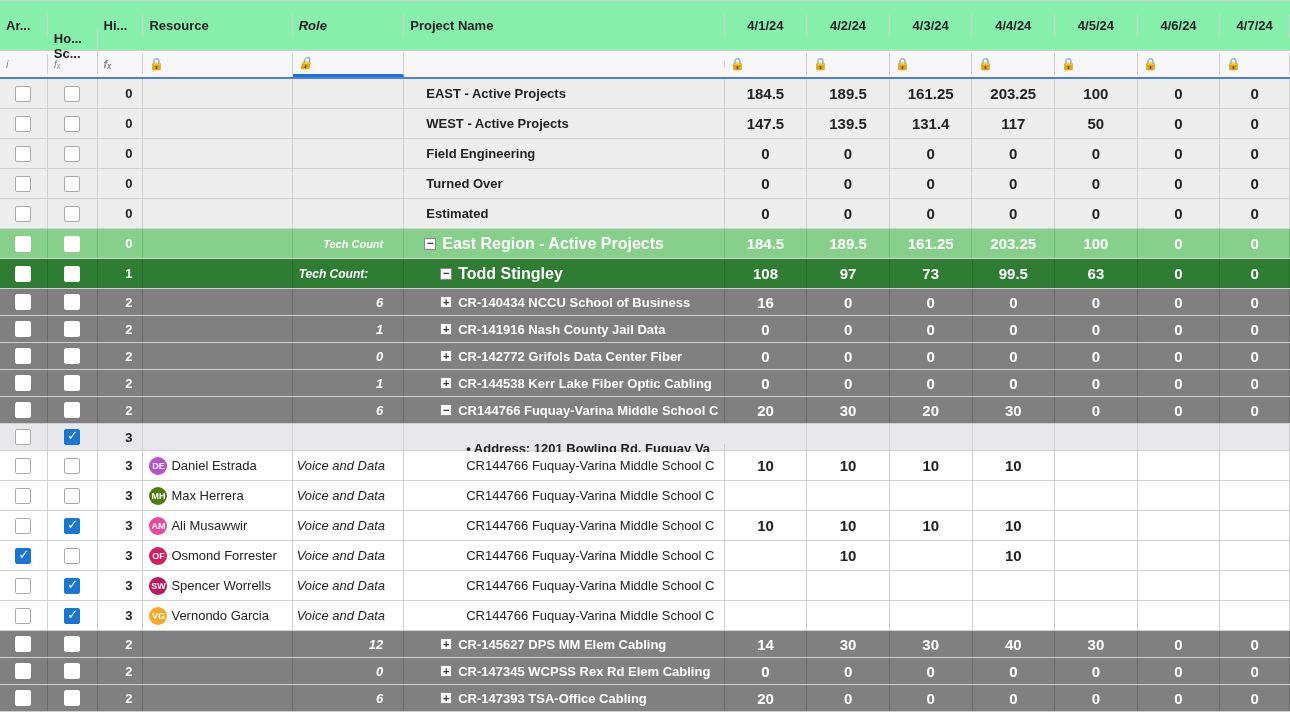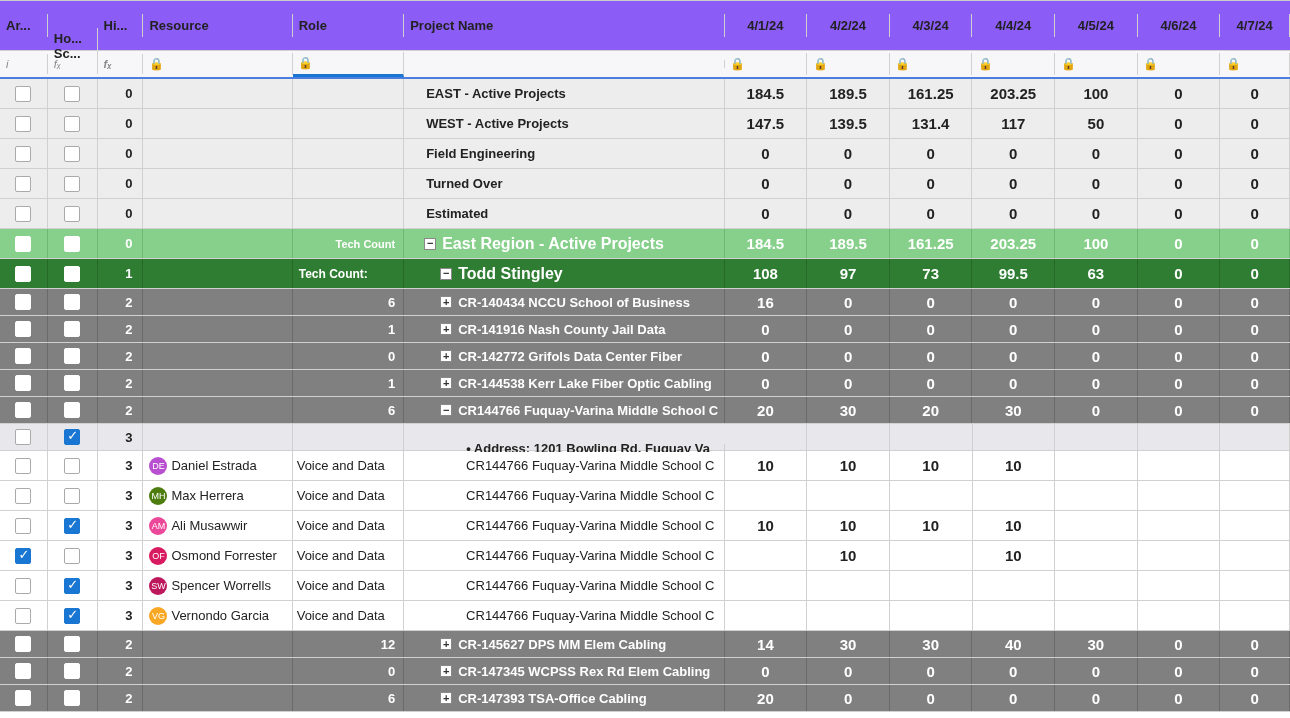--- a/index.html
+++ b/index.html
@@ -1,26 +1,26 @@
 <!DOCTYPE html>
 <html><head>
 <meta charset="utf-8">
 <style>
   * { box-sizing: border-box; margin: 0; padding: 0; }
   body { font-family: Arial, Helvetica, sans-serif; font-size: 13px; background: #fff; color: #222; overflow: hidden; }
   .grid { width: 1290px; height: 718px; overflow: hidden; border-top: 1px solid #ccc; }
   .row { display: flex; border-bottom: 1px solid #d0d0d0; }
-  .hdr { background: #8b5cf6; font-weight: bold; height: 50px; align-items:center; }
+  .hdr { background: #86efac; font-weight: bold; height: 50px; align-items:center; }
   .hdr2 { background: #f7f7f9; height: 28px; align-items:center; color:#888; border-bottom:2px solid #4a7fe0; }
   .cell { border-right: 1px solid #d0d0d0; padding: 4px 6px; display:flex; align-items:center; overflow:hidden; white-space:nowrap; }
   .c-ar { width: 48px; }
   .c-ho { width: 50px; }
   .c-hi { width: 46px; justify-content:flex-end; font-weight:bold; padding-right:10px; }
   .c-res { width: 150px; }
-  .c-role{ width: 112px; font-weight:bold; justify-content:flex-end; padding-right:8px; }
+  .c-role{ width: 112px; font-weight:bold; justify-content:flex-end; padding-right:20px;font-style:italic; }
   .c-proj{ width: 322px; font-weight:bold; }
   .c-day { width: 83px; justify-content:center; font-weight:bold; font-size:15px; }
   .c-day8{ width: 70px; justify-content:center; font-weight:bold; font-size:15px; }
   .hdr .cell, .hdr2 .cell { font-size:13px; }
   .summary { background:#ededed; height:30px; }
   .summary .c-proj { padding-left:22px; }
   .region { background:#87d08b; color:#fff; height:30px; }
   .region .cell { border-right-color:#6fb873; }
   .leader { background:#2e7d32; color:#fff; height:30px; }
   .leader .cell{ border-right-color:#256a29; }
@@ -29,21 +29,21 @@
   .proj .c-day, .proj .c-day8 { font-size:15px; }
   .addr { background:#e8e8ec; height:27px; }
   .detail { height:30px; }
   .detail .c-proj { font-weight:normal; padding-left:62px; }
   .detail .c-role { font-weight:normal; justify-content:flex-start; padding-left:4px; }
   .detail .c-res { font-weight:normal; }
   .chk { width:16px; height:16px; border:1px solid #aaa; border-radius:2px; background:#fff; display:inline-block; margin:auto; }
   .chk.on { background:#1976d2; border-color:#1976d2; position:relative; }
   .chk.on::after { content:"✓"; color:#fff; position:absolute; left:2px; top:-2px; font-size:13px; }
   .chk.w { border-color:#fff; }
-  .avatar { width:18px; height:18px; border-radius:50%; color:#fff; font-size:9px; display:inline-flex; align-items:center; justify-content:center; margin-right:4px; font-weight:normal; flex-shrink:0; }
+  .avatar { width:18px; height:18px; border-radius:50%; color:#fff; font-size:9px; display:inline-flex; align-items:center; justify-content:center; margin-right:4px; font-weight:bold; flex-shrink:0; }
   .lock { color:#888; font-size:12px; }
   .toggle { width:12px; height:12px; background:#fff; color:#333; border:1px solid #888; display:inline-flex; align-items:center; justify-content:center; font-size:11px; line-height:1; margin-right:6px; flex-shrink:0; }
   .c-proj.ind1 { padding-left:20px; }
   .c-proj.ind2 { padding-left:36px; }
   .c-proj.ind3 { padding-left:62px;margin-top:20px; }
   .fx { font-style:italic; font-size:11px; }
 </style>
 </head>
 <body>
 

